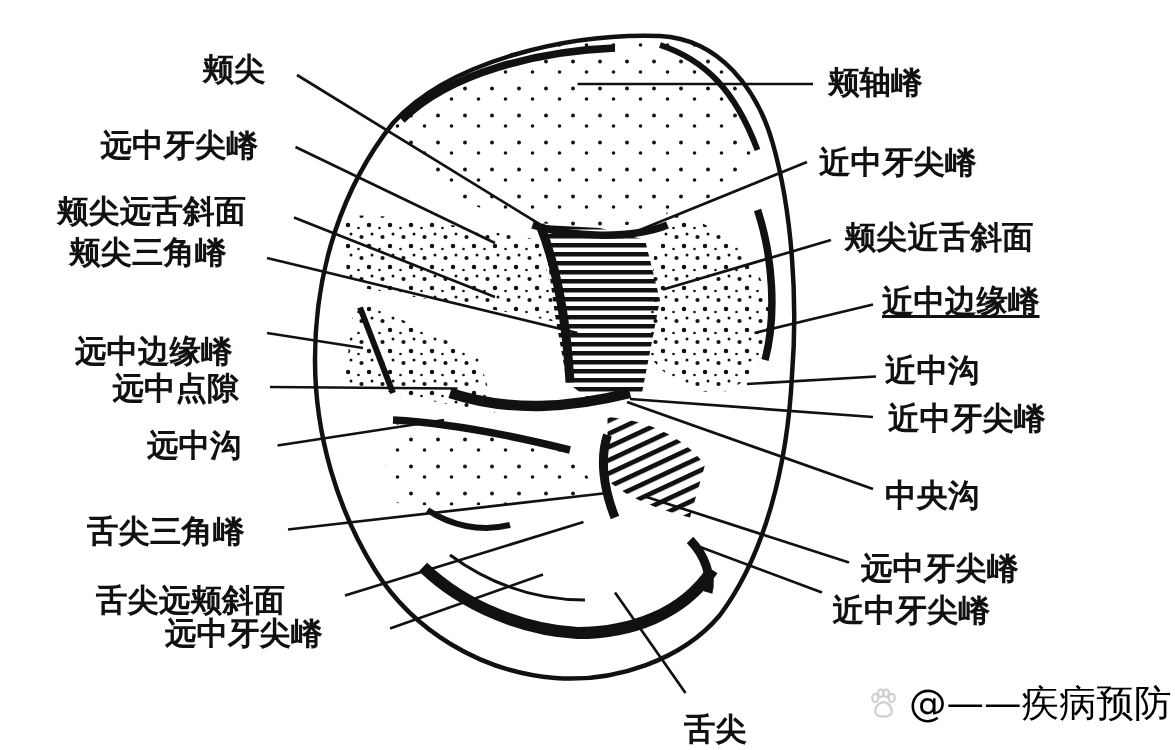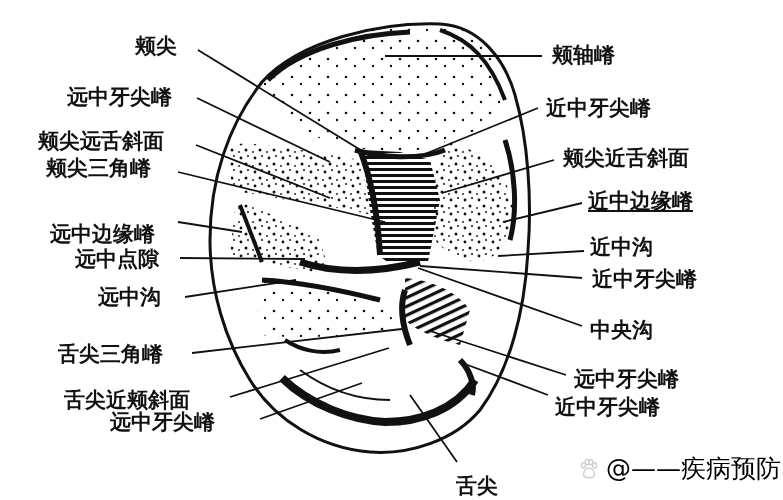--- a/index.html
+++ b/index.html
@@ -102,21 +102,21 @@
 
 <div id="labels">
     <div class="label left" style="left: 135px; top: 34px;">颊尖</div>
     <div class="label left" style="left: 67px; top: 85px;">远中牙尖嵴</div>
     <div class="label left" style="left: 38px; top: 129px;">颊尖远舌斜面</div>
     <div class="label left" style="left: 46px; top: 156px;">颊尖三角嵴</div>
     <div class="label left" style="left: 50px; top: 207px; margin-top: 15px;">远中边缘嵴</div>
     <div class="label left" style="left: 75px; top: 247px;">远中点隙</div>
     <div class="label left" style="left: 98px; top: 285px;">远中沟</div>
     <div class="label left" style="left: 58px; top: 342px;">舌尖三角嵴</div>
-    <div class="label left" style="left: 64px; top: 388px;">舌尖近颊斜面</div>
+    <div class="label left" style="left: 64px; top: 388px;">舌尖远颊斜面</div>
     <div class="label left" style="left: 110px; top: 410px;">远中牙尖嵴</div>
     <div class="label right" style="left: 552px; top: 43px;">颊轴嵴</div>
     <div class="label right" style="left: 546px; top: 96px;">近中牙尖嵴</div>
     <div class="label right" style="left: 563px; top: 146px;">颊尖近舌斜面</div>
     <div class="label right" style="left: 588px; top: 189px; text-decoration: underline;">近中边缘嵴</div>
     <div class="label right" style="left: 590px; top: 235px;">近中沟</div>
     <div class="label right" style="left: 592px; top: 267px;">近中牙尖嵴</div>
     <div class="label right" style="left: 590px; top: 318px;">中央沟</div>
     <div class="label right" style="left: 574px; top: 367px;">远中牙尖嵴</div>
     <div class="label right" style="left: 555px; top: 395px;">近中牙尖嵴</div>

